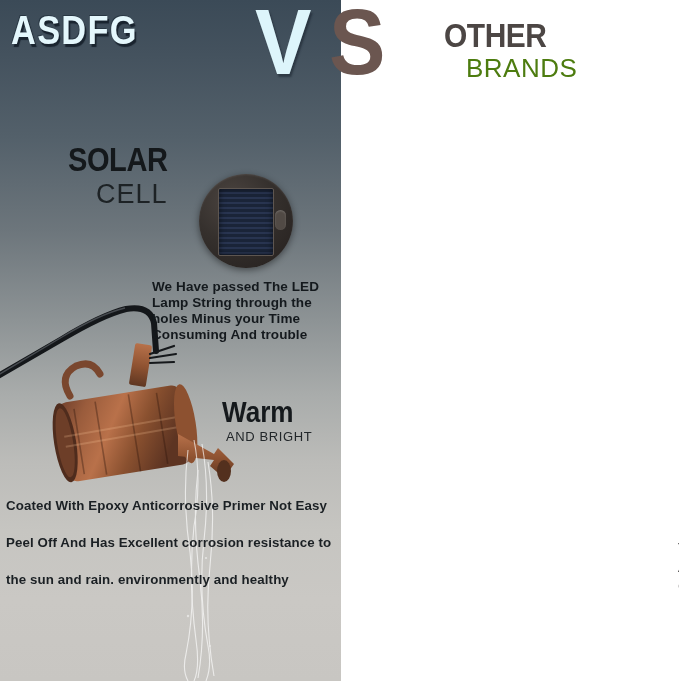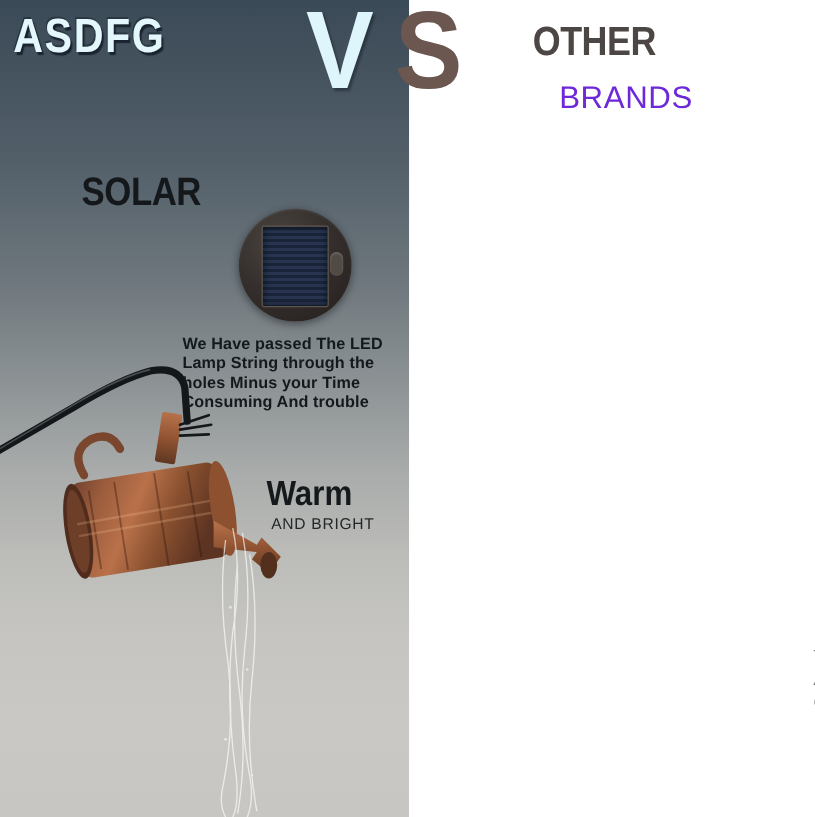--- a/index.html
+++ b/index.html
@@ -57,23 +57,23 @@
     color:#6b5650;
     transform:scaleX(.92);transform-origin:left top;
   }
   #other-word{
     position:absolute;left:444px;top:18px;
     font-size:34px;font-weight:bold;line-height:1;
     color:#4c4644;letter-spacing:-0.5px;
     transform:scaleX(.88);transform-origin:left top;
   }
   #brands-word{
-    position:absolute;left:466px;top:68px;
+    position:absolute;left:466px;top:55px;
     font-size:26px;font-weight:normal;line-height:1;
-    color:#6d28d9;letter-spacing:.5px;
+    color:#4d7c0f;letter-spacing:.5px;
   }
 
   
   #solar-word{
     position:absolute;left:68px;top:143px;
     font-size:33px;font-weight:bold;line-height:1;
     color:#14181b;letter-spacing:-.5px;
     transform:scaleX(.88);transform-origin:left top;
   }
   #cell-word{
@@ -202,25 +202,27 @@
       </g>
       <g fill="#ffffff" opacity=".8">
         <circle cx="42" cy="66" r="1.3"></circle>
           <circle cx="56" cy="118" r="1.1"></circle>
         <circle cx="38" cy="176" r="1.2"></circle>
           <circle cx="60" cy="206" r="1"></circle>
       </g>
     </svg>
 
     <div id="solar-word">SOLAR</div>
+    <div id="cell-word">CELL</div>
     <div id="solar-cell-photo"></div>
 
     <div id="left-para-1">We Have passed The LED Lamp String through the holes Minus your Time Consuming And trouble</div>
     <div id="warm-word">Warm</div>
     <div id="bright-word">AND BRIGHT</div>
+    <div id="left-para-2">Coated With Epoxy Anticorrosive Primer Not Easy Peel Off And Has Excellent corrosion resistance to the sun and rain. environmently and healthy</div>
   </div>
 
   <div class="panel" id="right-panel">
 
     <div id="monotonous-para">THE MONOTONOUS COLOR IS EASY TO ACCUMULATE WATER AND BE DASILY CORRODED AND RUSTED</div>
 
   </div>
 
   <div id="brand-logo">ASDFG</div>
   <div id="vs-v">V</div>

